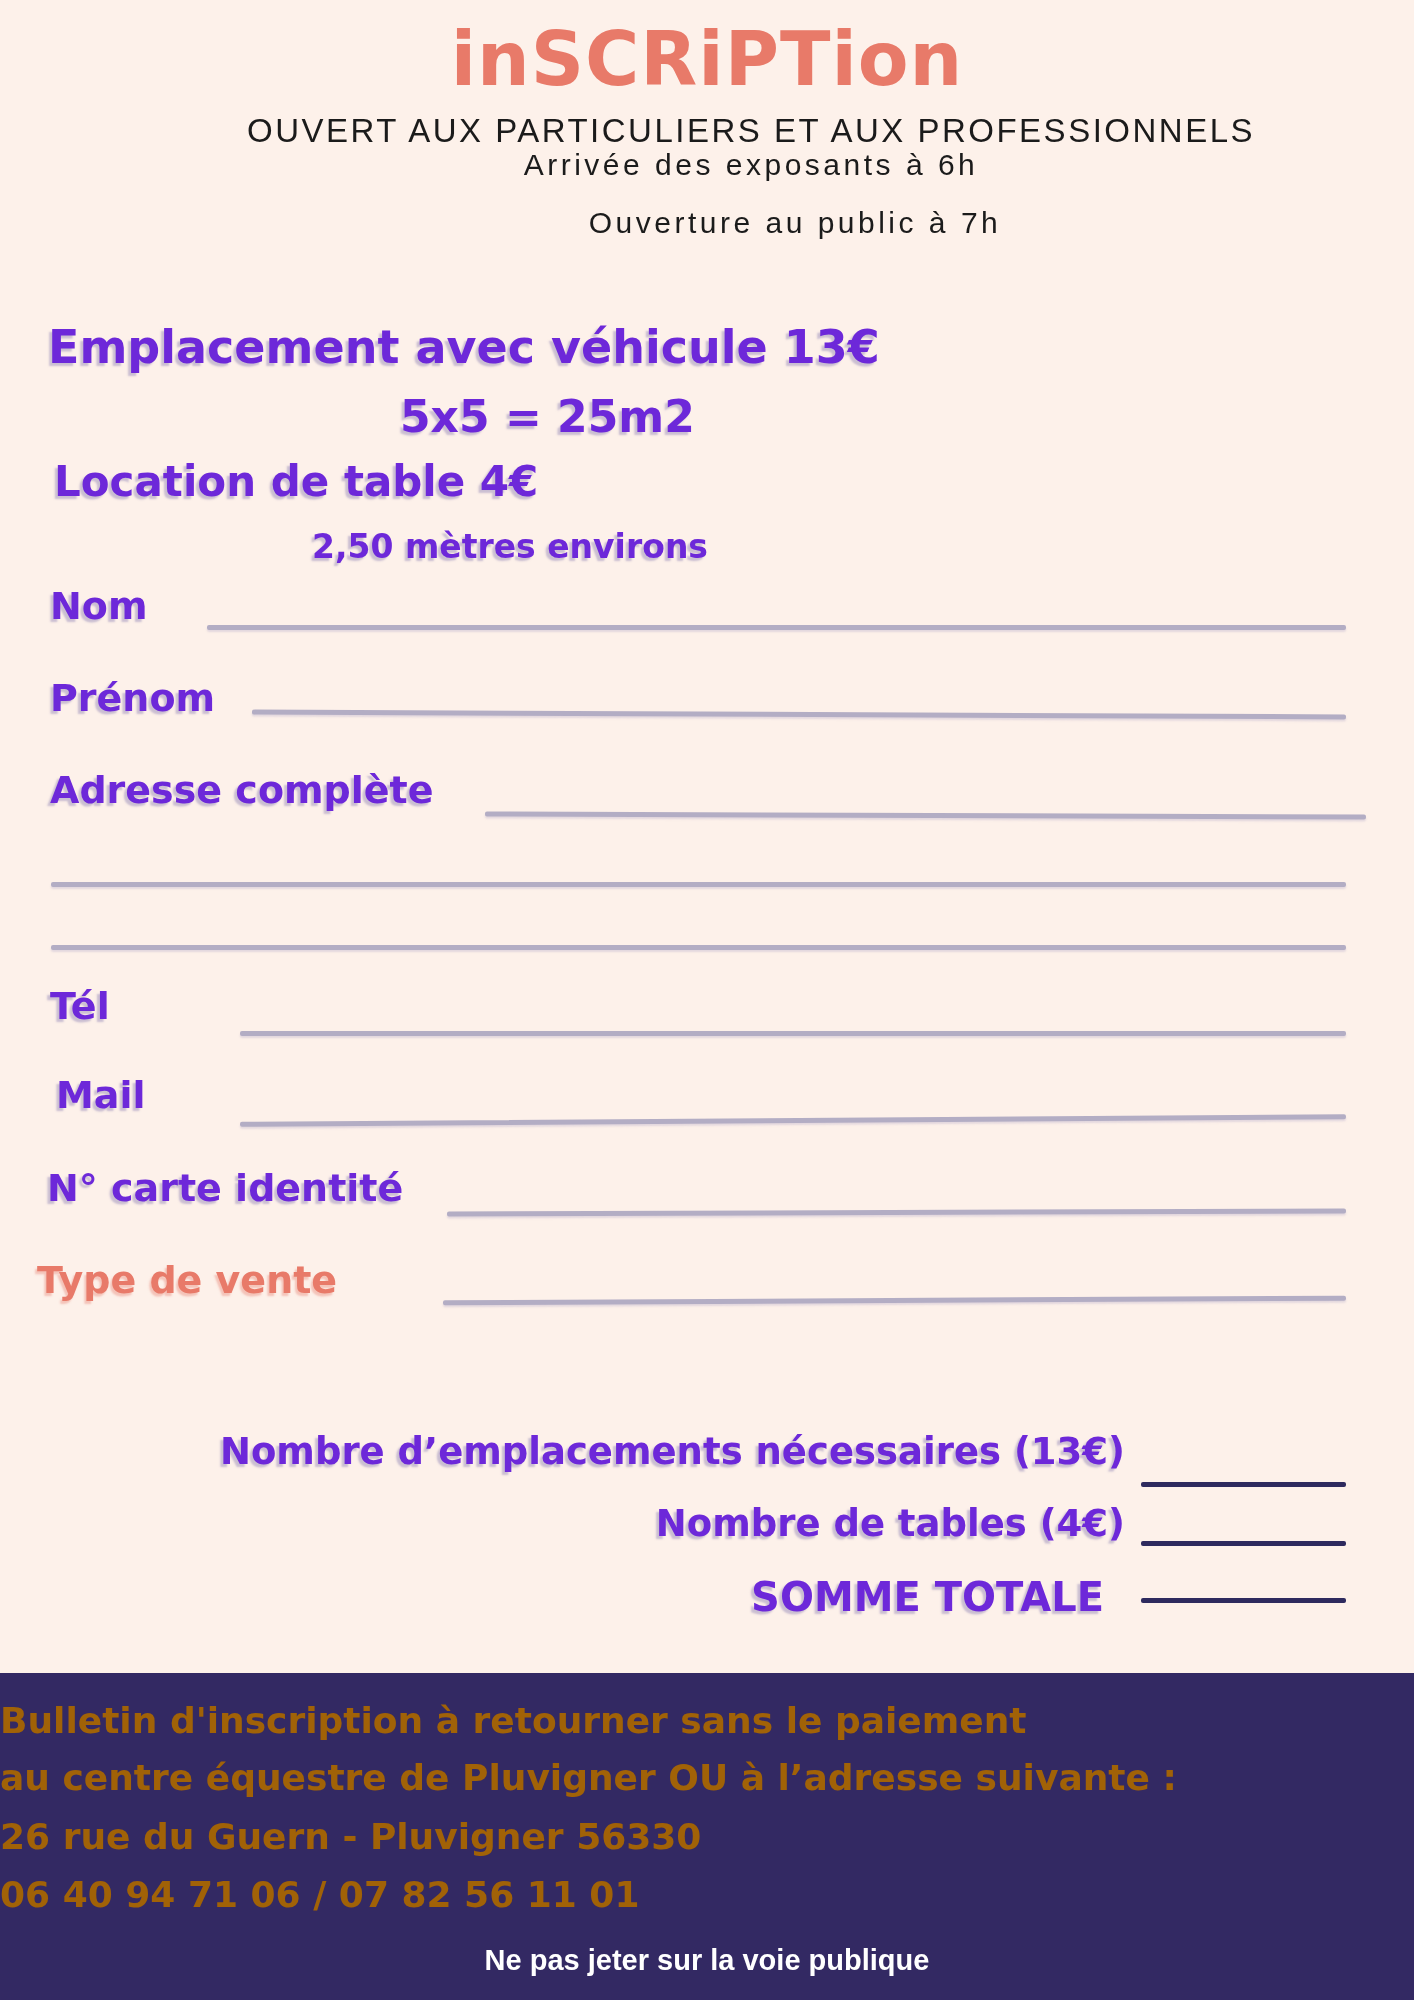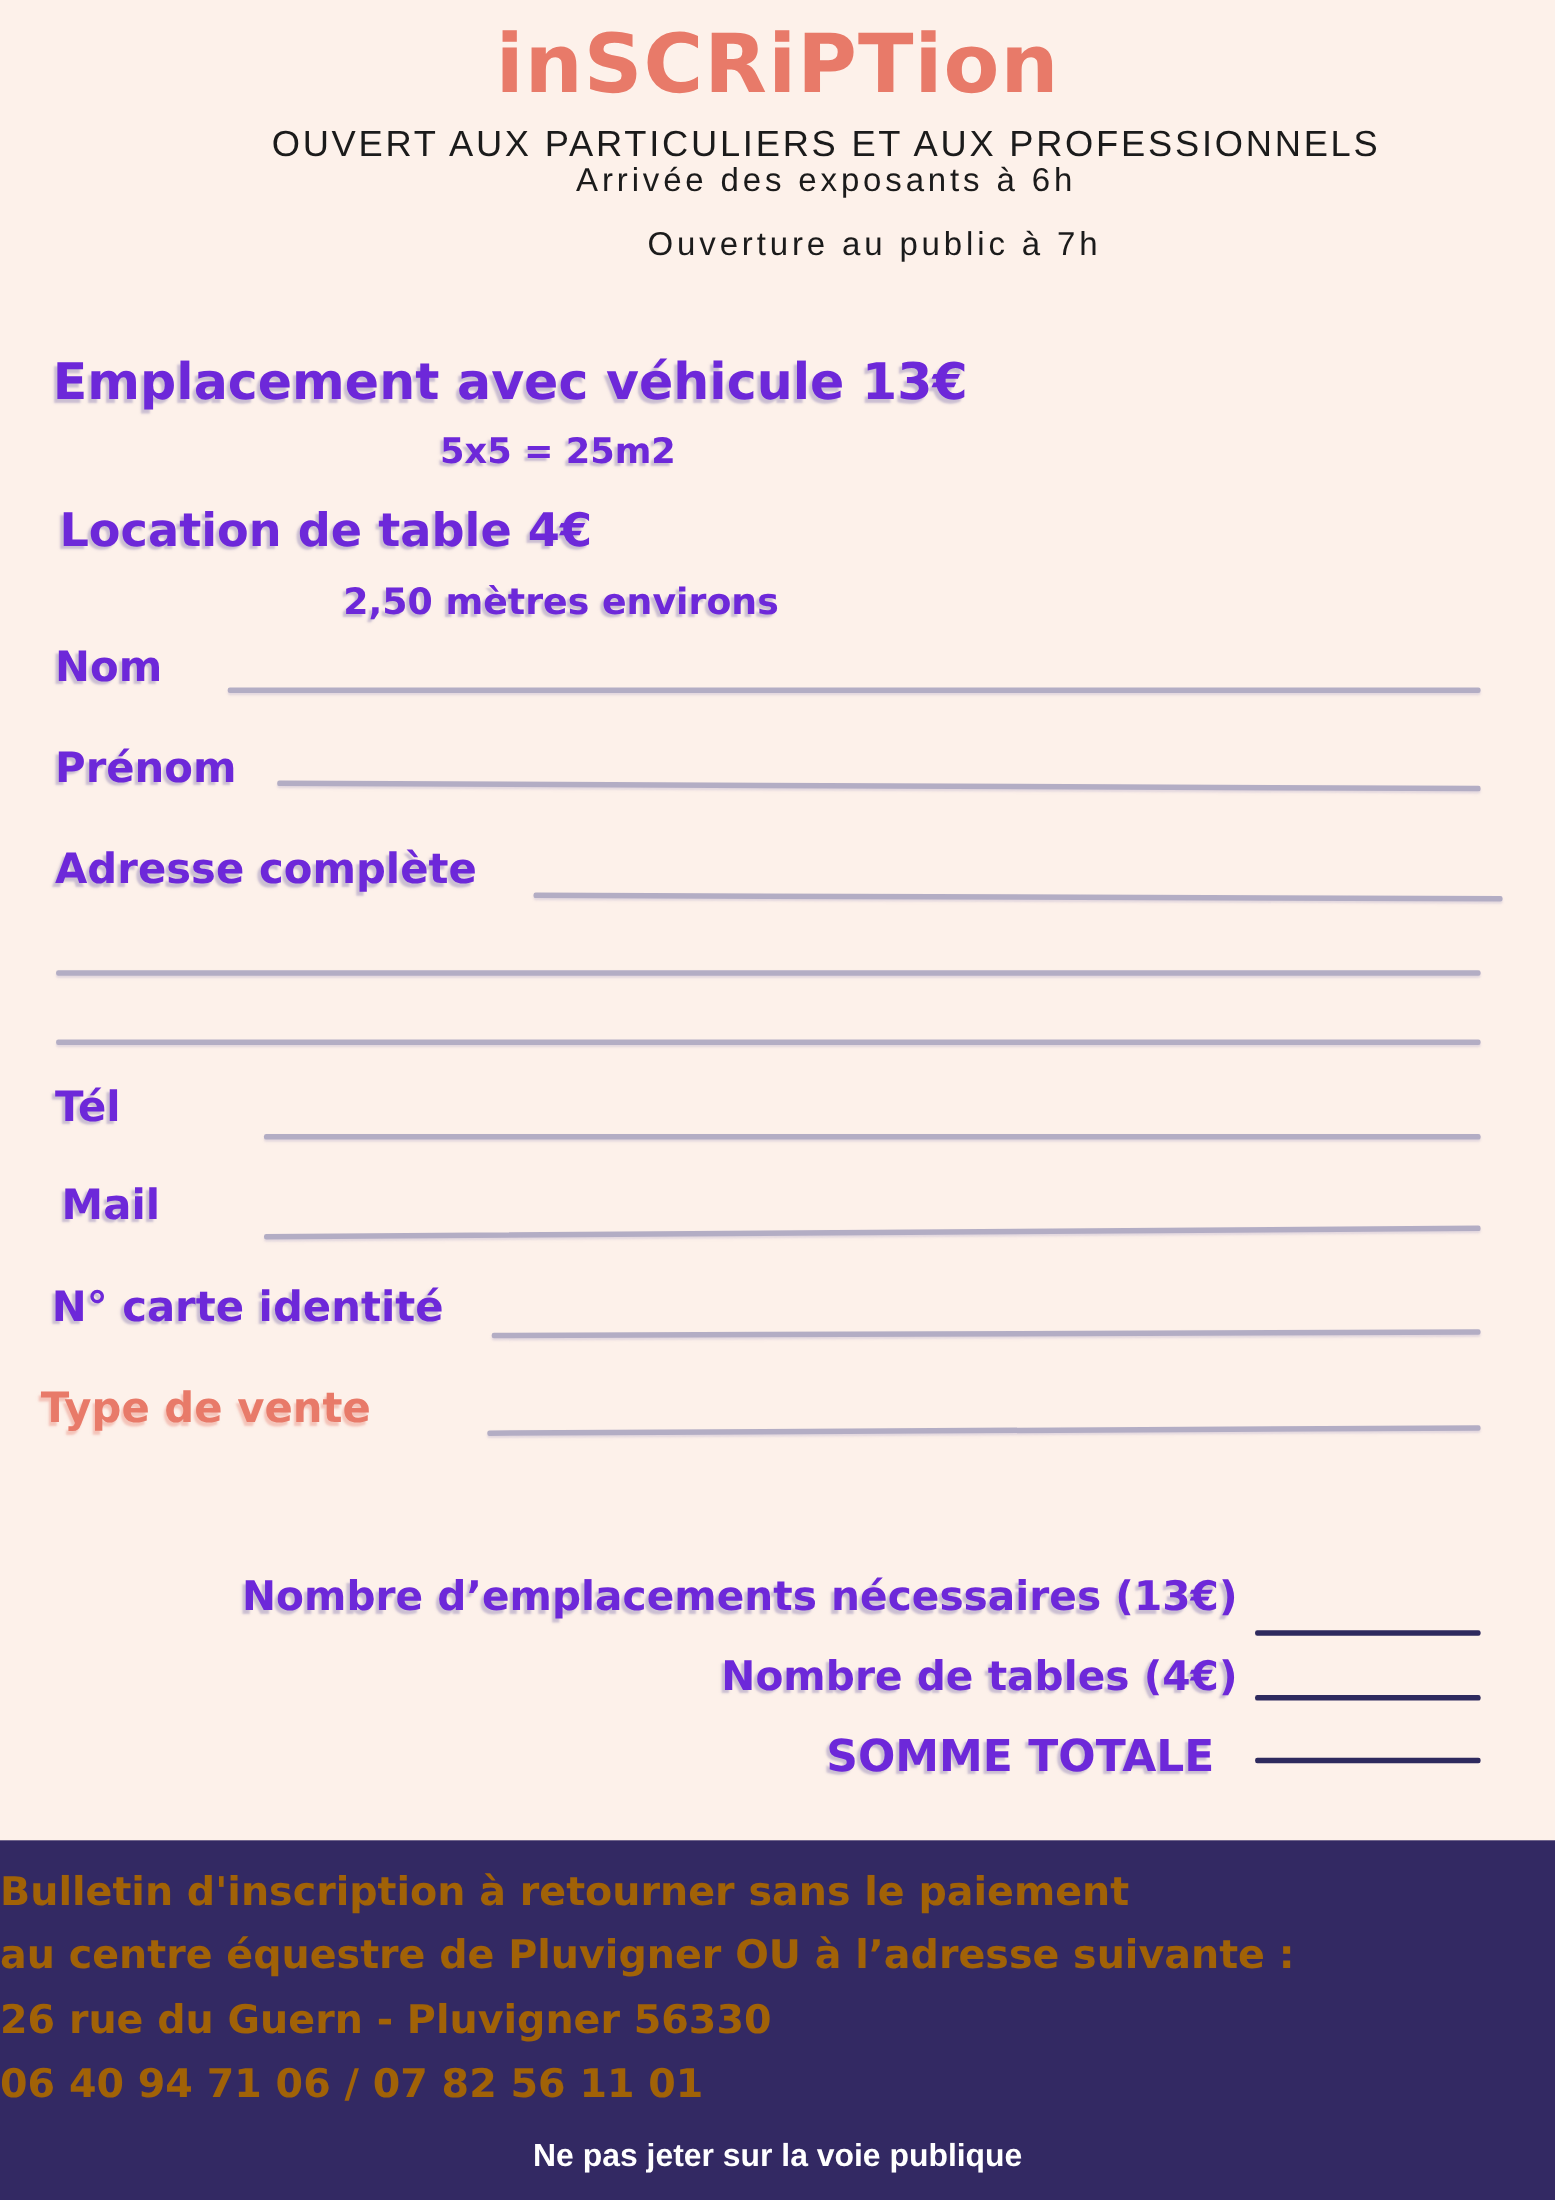--- a/index.html
+++ b/index.html
@@ -54,21 +54,21 @@
 <body>
 
 <div id="page">
 
   <div class="abs title">inSCRiPTion</div>
   <div class="abs cond subtitle">OUVERT AUX PARTICULIERS ET AUX PROFESSIONNELS</div>
   <div class="abs cond info" style="top:148px;">Arrivée des exposants à 6h</div>
   <div class="abs cond info" style="top:206px;margin-left:44px;">Ouverture au public à 7h</div>
 
   <div class="abs navy" style="left:48px;top:320px;font-size:46px;">Emplacement avec véhicule 13€</div>
-  <div class="abs navy" style="left:400px;top:391px;font-size:32px;">5x5 = 25m2</div>
+  <div class="abs navy" style="left:400px;top:391px;font-size:44px;">5x5 = 25m2</div>
   <div class="abs navy" style="left:54px;top:457px;font-size:42px;">Location de table 4€</div>
   <div class="abs navy" style="left:312px;top:527px;font-size:33px;">2,50 mètres environs</div>
 
   <div class="abs navy lbl" style="left:50px;top:584px;">Nom</div>
   <div class="abs fline" style="left:207px;top:625px;width:1139px;"></div>
 
   <div class="abs navy lbl" style="left:50px;top:676px;">Prénom</div>
   <div class="abs fline" style="left:252px;top:712px;width:1094px;transform:rotate(0.25deg);"></div>
 
   <div class="abs navy lbl" style="left:50px;top:768px;">Adresse complète</div>

